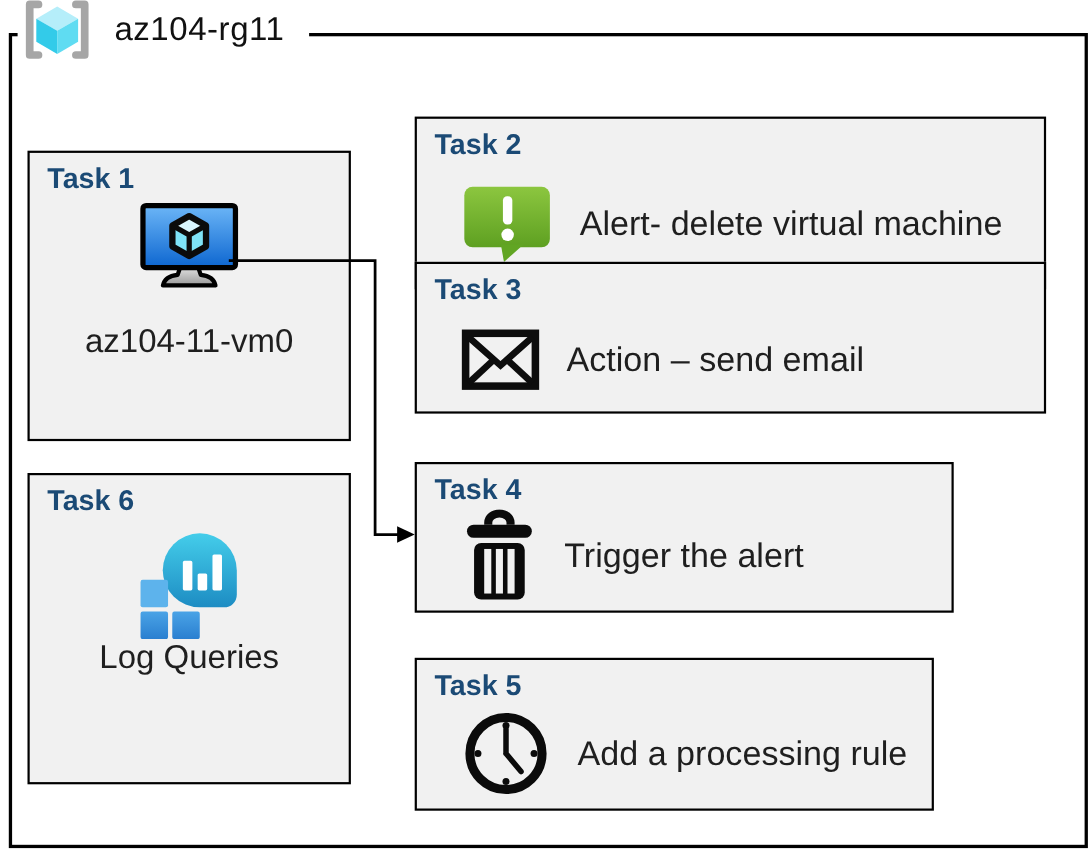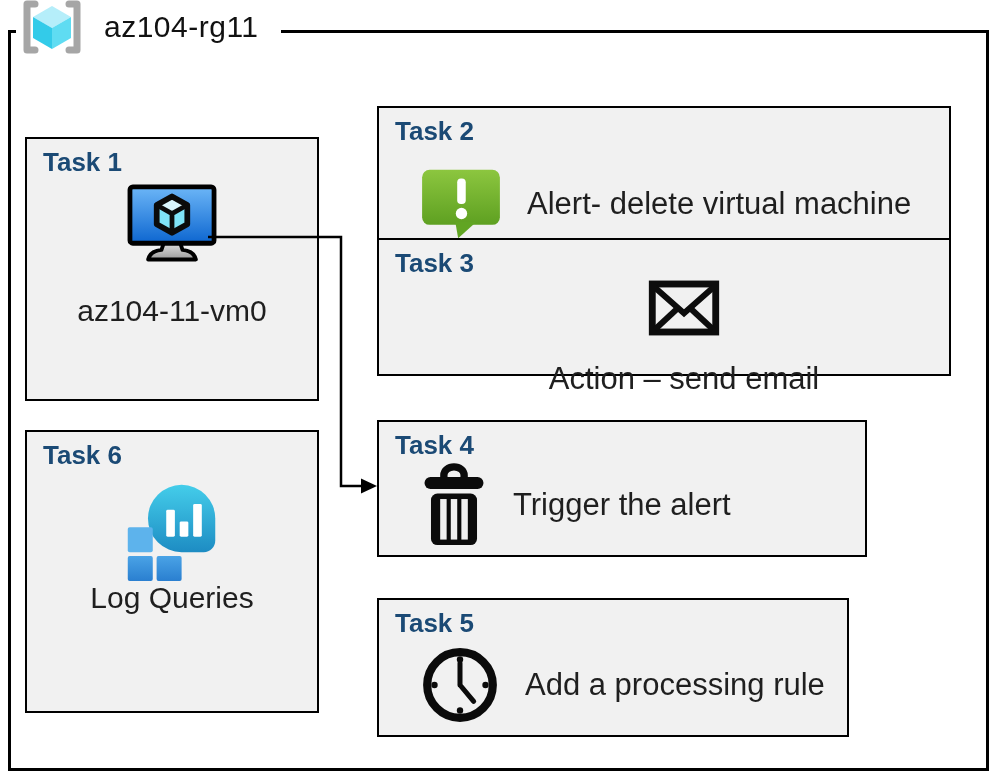--- a/index.html
+++ b/index.html
@@ -125,21 +125,21 @@
           <polygon points="38,58 60,58 41,75" fill="#61a523"></polygon>
           <rect x="40" y="12" width="9" height="27" rx="4" fill="#fff"></rect>
           <circle cx="44.5" cy="49" r="6" fill="#fff"></circle>
         </svg>
       </span>
       <span class="task-label">Alert- delete virtual machine</span>
     </div>
   </div>
 
   <div class="box" style="left:377px;top:238px;width:574px;height:138px;">
-    <div class="task-row" style="order:2;flex-direction:column;">
+    <div class="task-row" style="order:2;">
       <span class="icon">
         <svg width="72" height="58" viewBox="0 0 84 66">
           <rect x="5" y="5" width="74" height="56" fill="none" stroke="#0d0d0d" stroke-width="8"></rect>
           <polyline points="8,9 42,39 76,9" fill="none" stroke="#0d0d0d" stroke-width="7"></polyline>
           <line x1="8" y1="58" x2="35" y2="33" stroke="#0d0d0d" stroke-width="7"></line>
           <line x1="76" y1="58" x2="49" y2="33" stroke="#0d0d0d" stroke-width="7"></line>
         </svg>
       </span>
       <span class="task-label">Action – send email</span>
     </div>

